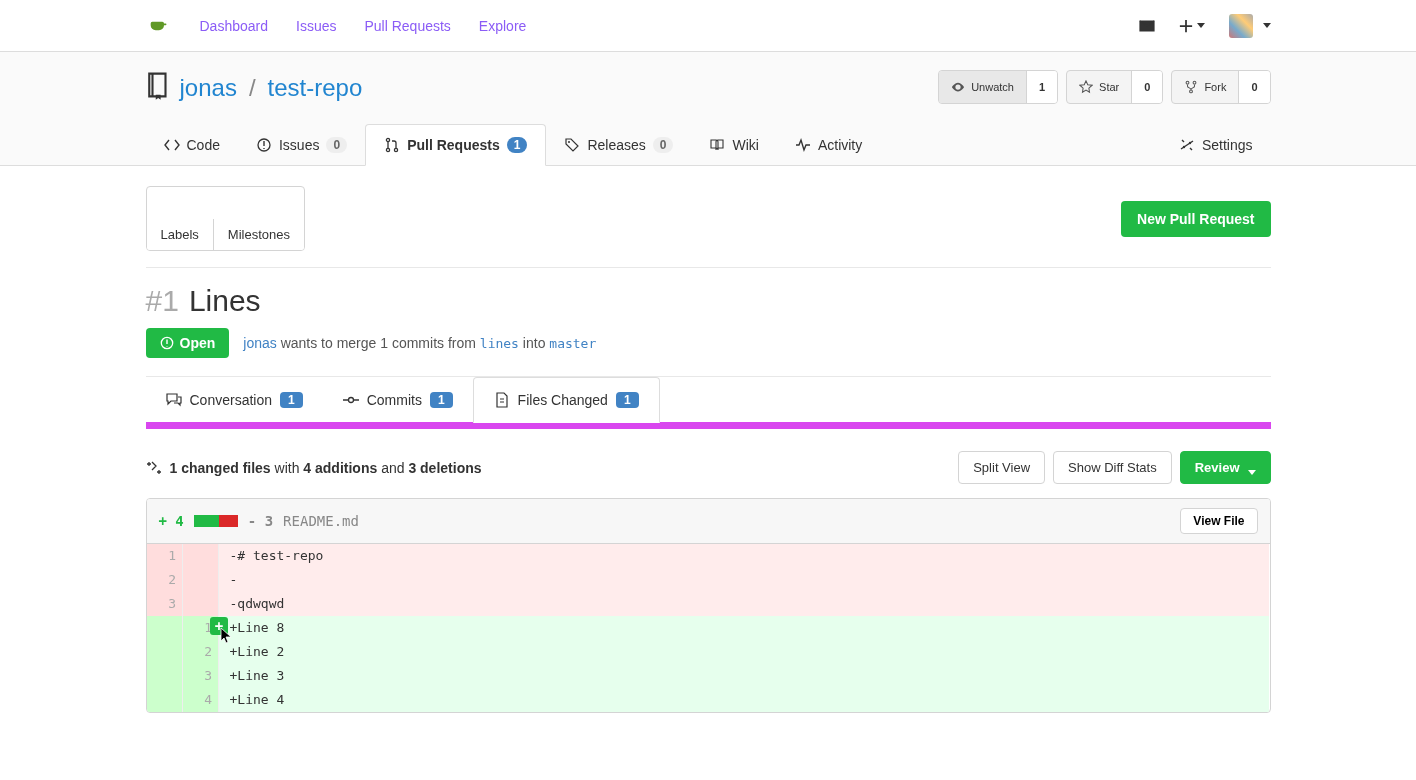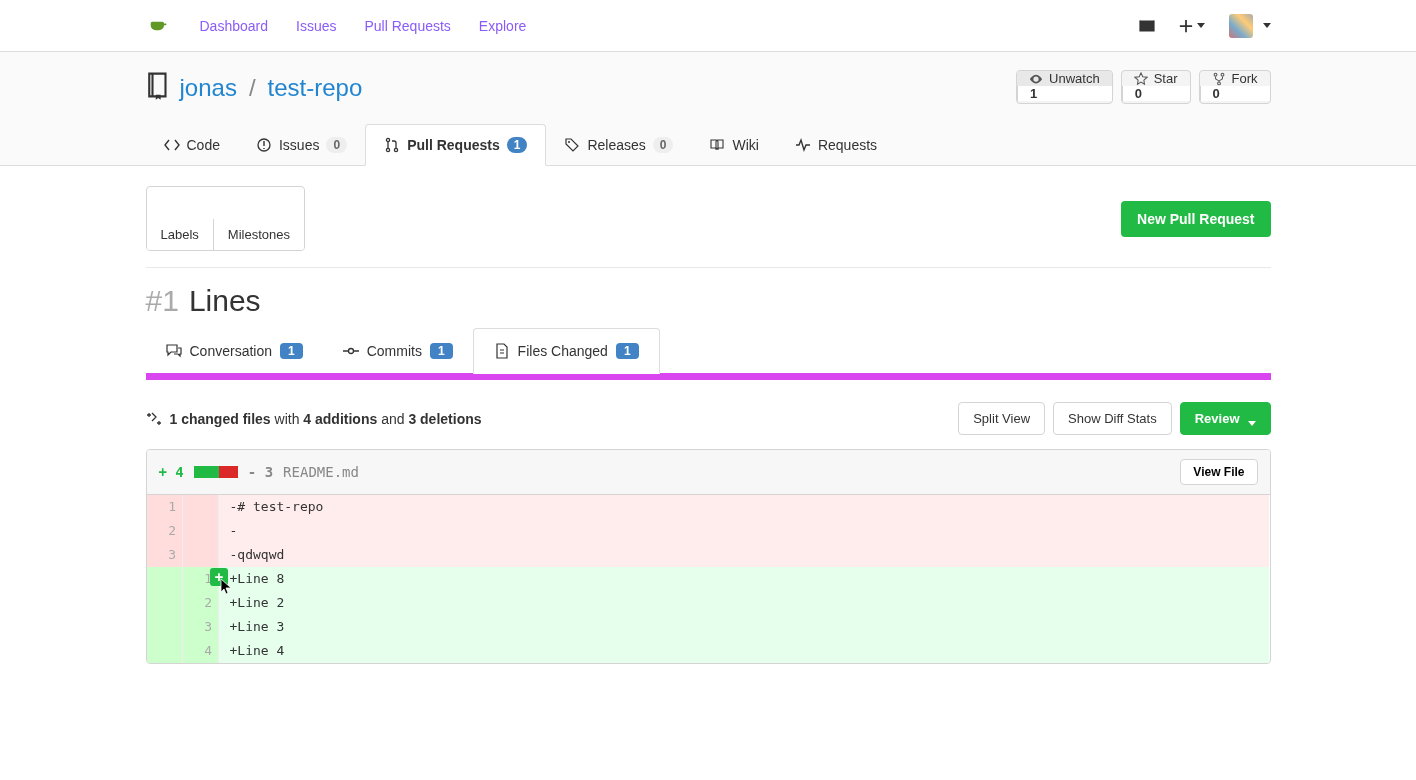--- a/index.html
+++ b/index.html
@@ -21,21 +21,21 @@
 .container { width: 1125px; margin: 0 auto; }
 
 
 .subhead-wrap { background: #fafafa; border-bottom: 1px solid #ddd; }
 .repo-header { padding-top: 18px; display: flex; justify-content: space-between; align-items: flex-start; }
 .repo-title { display: flex; align-items: center; gap: 8px; font-size: 24px; color: #666; }
 .repo-title .repo-icon svg { width: 26px; height: 30px; }
 .repo-title a { color: #2185d0; font-weight: 300; }
 .repo-title .sep { color: #888; margin: 0 4px; }
 .repo-actions { display: flex; gap: 8px; }
-.counter-btn { display: flex; border: 1px solid #d4d4d4; border-radius: 4px; overflow: hidden; background: #f4f4f4; font-size: 13px; height: 34px; align-items: stretch; flex-direction: column; }
+.counter-btn { display: flex; border: 1px solid #d4d4d4; border-radius: 4px; overflow: hidden; background: #f4f4f4; font-size: 11px; height: 34px; align-items: stretch; }
 .counter-btn .lbl { display: flex; align-items: center; gap: 6px; padding: 0 12px; color: #333; cursor: pointer; }
 .counter-btn .lbl svg { width: 14px; height: 14px; }
 .counter-btn .cnt { display: flex; align-items: center; padding: 0 12px; background: #fff; border-left: 1px solid #d4d4d4; font-weight: 600; }
 .counter-btn.primary .lbl { background: #e8e8e8; }
 
 
 .repo-tabs { display: flex; margin-top: 18px; gap: 0; }
 .repo-tab { display: flex; align-items: center; gap: 7px; padding: 12px 18px; color: #333; font-size: 14px; cursor: pointer; }
 .repo-tab.active { background: #fff; border: 1px solid #ddd; border-bottom: 1px solid #fff; border-radius: 4px 4px 0 0; margin-bottom: -1px; font-weight: 600; }
 .repo-tab .badge { background: #eee; color: #666; border-radius: 10px; padding: 1px 7px; font-size: 12px; font-weight: 600; }
@@ -226,42 +226,62 @@
       <div class="repo-tab">
         <svg class="oct" viewBox="0 0 16 16">
             <path d="M2 3h5a2 2 0 0 1 2 2v8a2 2 0 0 0-2-2H2zM14 3H9a2 2 0 0 0-2 2v8a2 2 0 0 1 2-2h5z" fill="none" stroke="#333" stroke-width="1.1"></path>
           </svg>
         <span>Wiki</span>
       </div>
       <div class="repo-tab">
         <svg class="oct" viewBox="0 0 16 16">
             <path d="M1 8h3l2-5 3 10 2-5h4" fill="none" stroke="#333" stroke-width="1.4"></path>
           </svg>
-        <span>Requests</span>
+        <span>Activity</span>
       </div>
       <div class="spacer"></div>
+      <div class="repo-tab">
+        <svg class="oct" viewBox="0 0 16 16">
+            <path d="M2 12l12-8M3 3l2 2M11 11l2 2" stroke="#333" stroke-width="1.4" fill="none"></path>
+            <circle cx="5" cy="10" r="1.2" fill="#333"></circle>
+            <circle cx="11" cy="6" r="1.2" fill="#333"></circle>
+          </svg>
+        <span>Settings</span>
+      </div>
     </div>
   </div>
 </div>
 
 <div class="container">
 
   <div class="filter-row">
     <div class="pill-group">
       <div class="pill">Labels</div>
       <div class="pill">Milestones</div>
     </div>
     <button class="btn-green">New Pull Request</button>
   </div>
 
   <div class="pr-title">
     <span class="num">#1</span>
     <span>Lines</span>
   </div>
 
+  <div class="pr-meta">
+    <span class="state-badge">
+      <svg width="14" height="14" viewBox="0 0 16 16">
+          <circle cx="8" cy="8" r="6.5" fill="none" stroke="#fff" stroke-width="1.5"></circle>
+          <path d="M8 4v5M8 11.5v.5" stroke="#fff" stroke-width="1.6"></path>
+        </svg>
+      <span>Open</span>
+    </span>
+    <span class="desc">
+      <a href="#">jonas</a><span> wants to merge 1 commits from </span><span class="ref">lines</span><span> into </span><span class="ref">master</span>
+    </span>
+  </div>
 
   <div class="pr-subtabs">
     <div class="pr-subtab">
       <svg class="oct" viewBox="0 0 16 16">
           <path d="M1 2h10v7H5l-3 3V9H1z" fill="none" stroke="#333" stroke-width="1.2"></path>
           <path d="M12 5h3v6h-1v2l-2-2H8" fill="none" stroke="#333" stroke-width="1.2"></path>
         </svg>
       <span>Conversation</span>
       <span class="badge-blue">1</span>
     </div>

